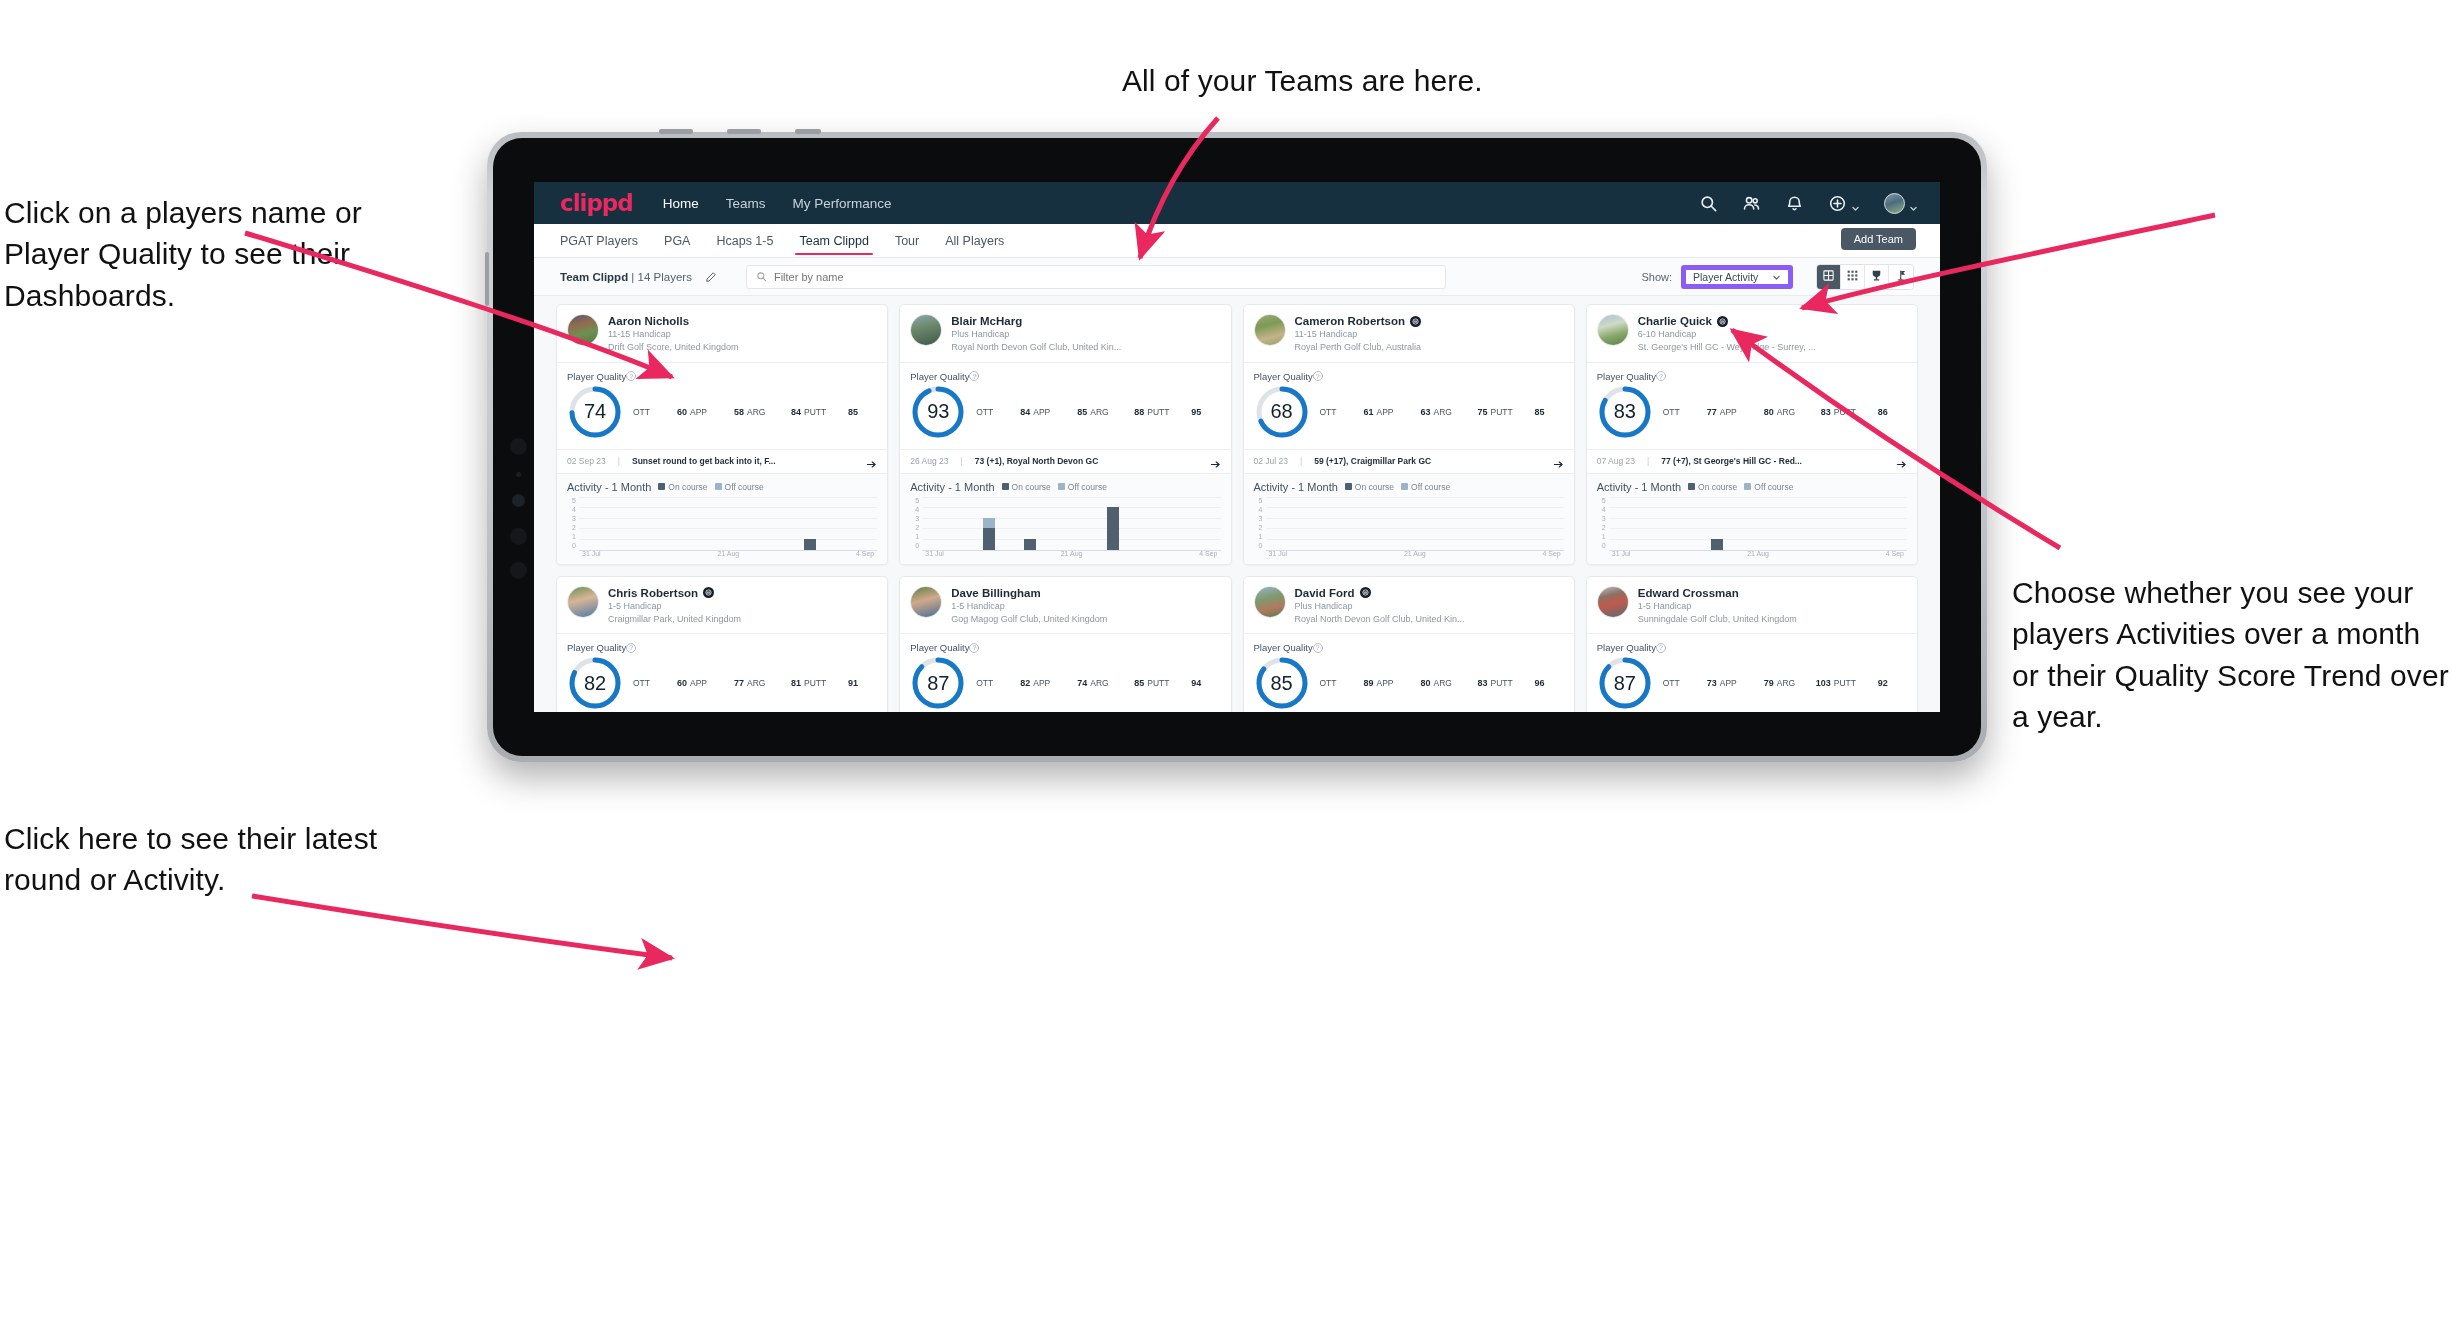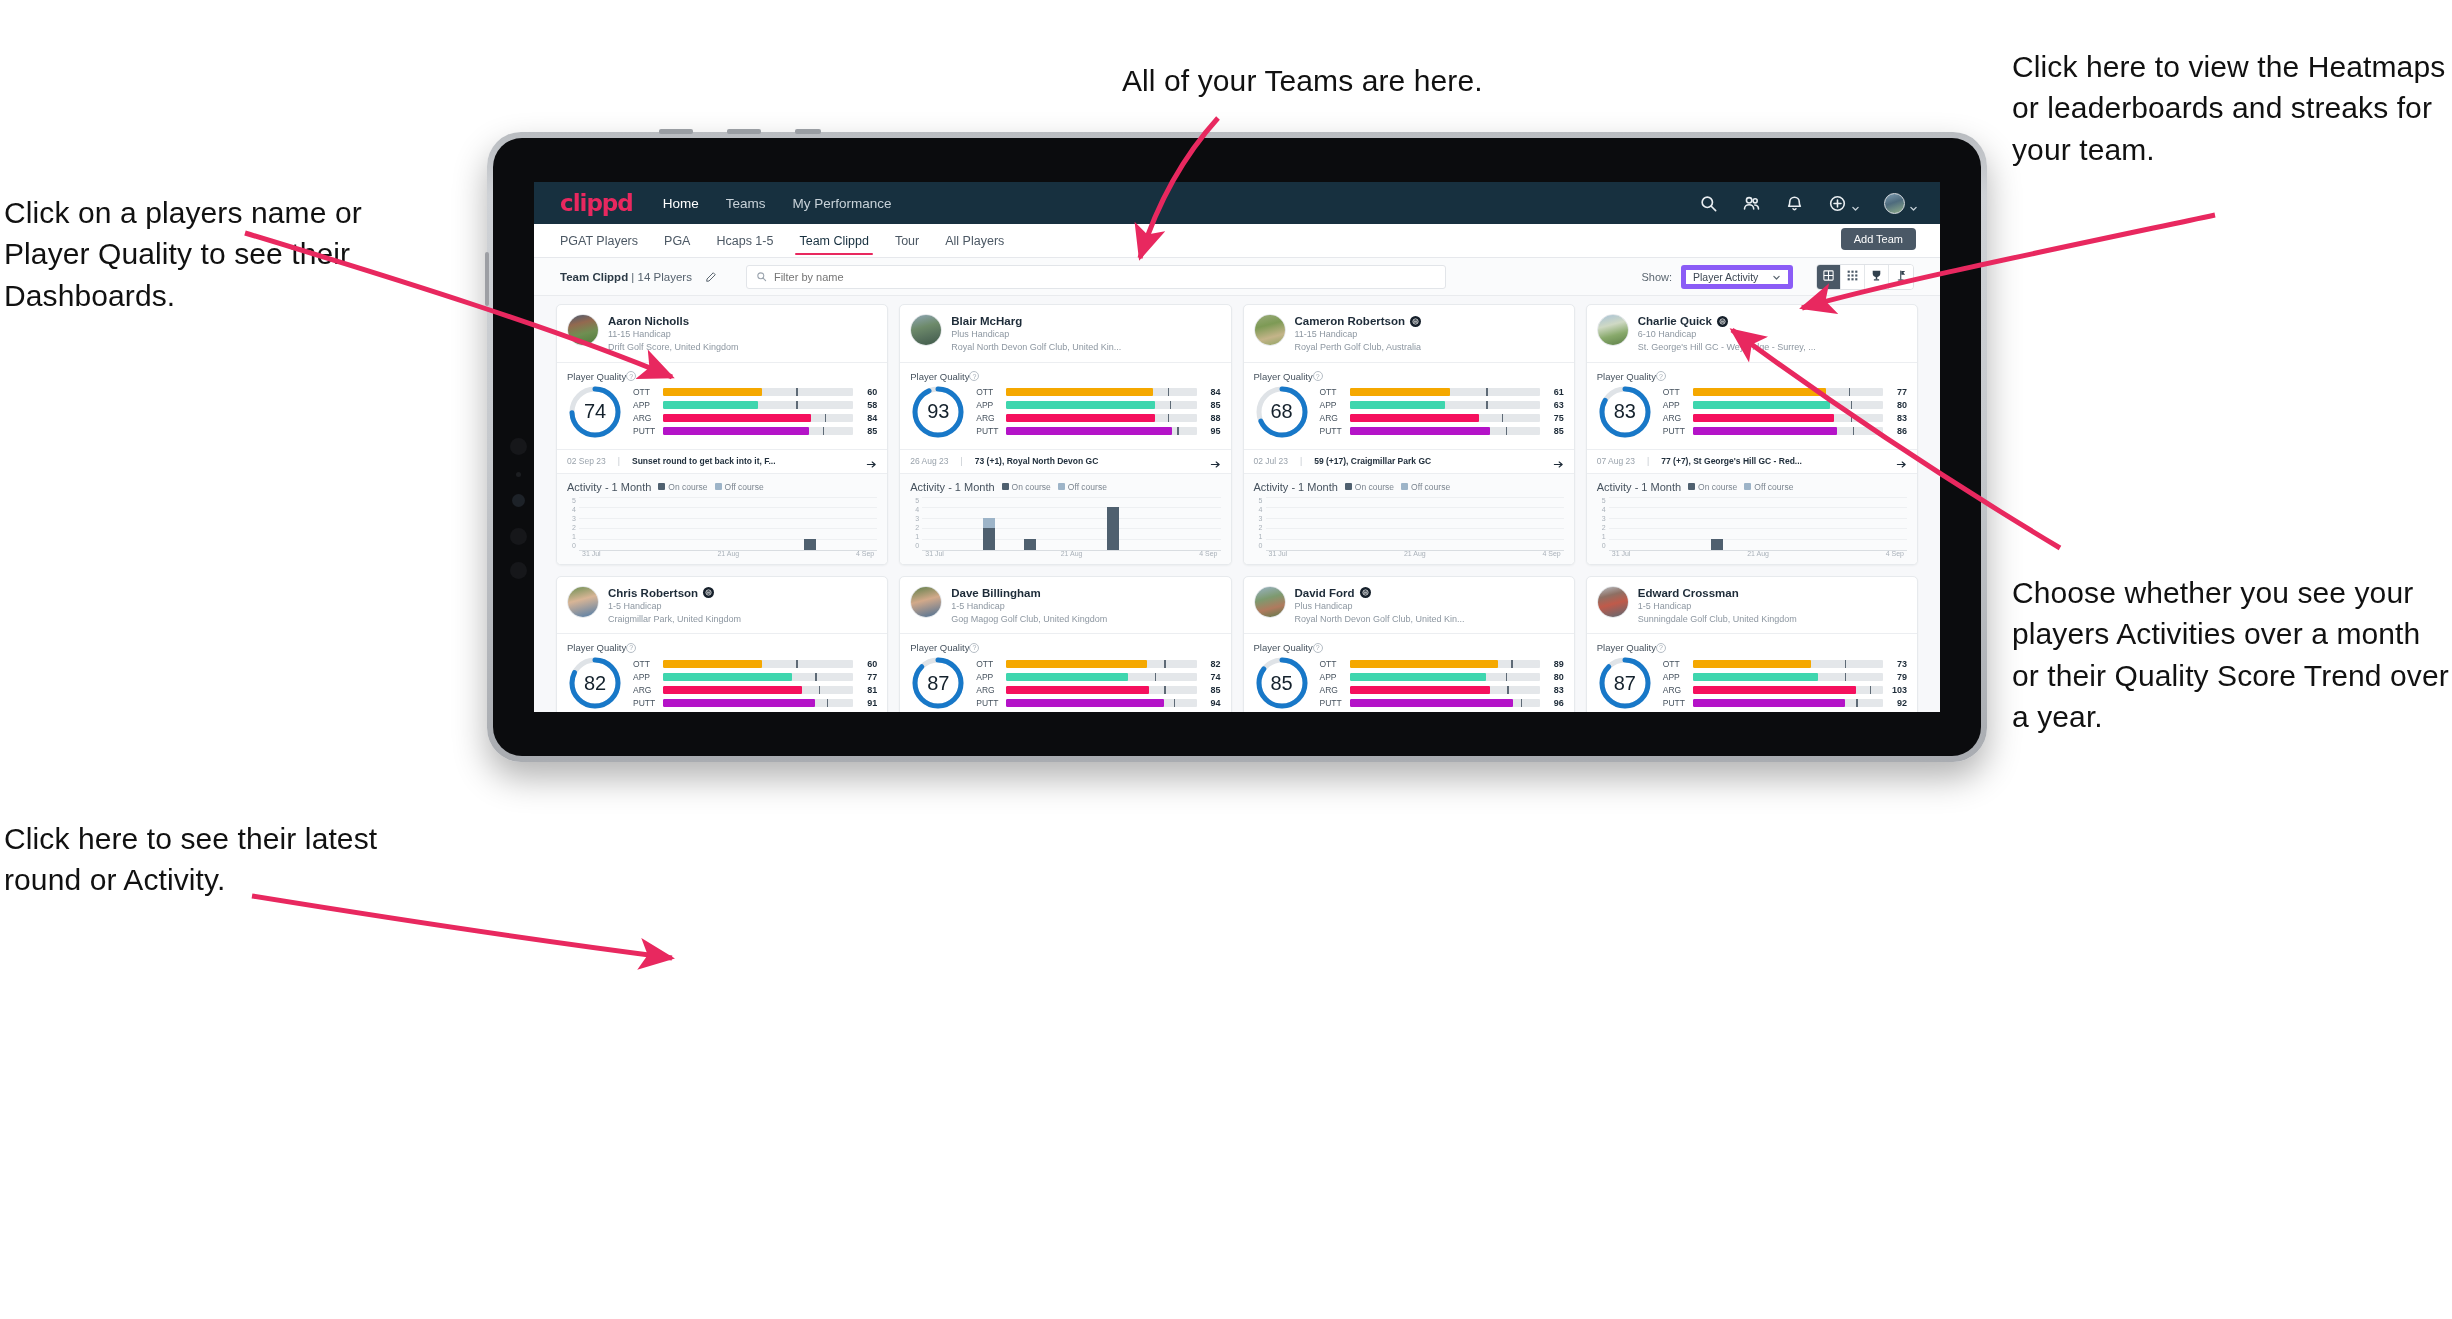--- a/index.html
+++ b/index.html
@@ -188,21 +188,21 @@
     justify-content: center; line-height: 1;
   }
   .pq-body { display: flex; align-items: center; gap: 8px; }
   .donut { position: relative; width: 56px; height: 56px; flex: 0 0 56px; }
   .donut svg { width: 56px; height: 56px; transform: rotate(-90deg); display: block; }
   .donut-val {
     position: absolute; inset: 0; display: flex; align-items: center;
     justify-content: center; font-size: 20px; color: #14212c;
     font-family: "Liberation Sans", sans-serif;
   }
-  .bars { flex: 1 1 auto; display: flex; flex-direction: column; gap: 3px; padding-left: 2px; }
+  .bars { flex: 1 1 auto; display: flex; gap: 3px; padding-left: 2px; }
   .bar-row { display: flex; align-items: center; gap: 5px; }
   .bar-lab { font-size: 8.5px; color: #46525e; width: 25px; flex: 0 0 25px; }
   .bar-track {
     flex: 1 1 auto; height: 8px; background: #e4e7ea; border-radius: 1px;
     position: relative; overflow: hidden;
   }
   .bar-fill { position: absolute; left: 0; top: 0; bottom: 0; border-radius: 1px; }
   .bar-tick {
     position: absolute; top: 0; bottom: 0; width: 1.4px; background: #5e6a76;
   }
@@ -257,21 +257,20 @@
   .x-lab { font-size: 7px; color: #a9b1b9; line-height: 1; }
 </style>
 </head>
 <body>
 
 <div class="stage">
 
   <div class="anno anno-tl">Click on a players name or Player Quality to see their Dashboards.</div>
   <div class="anno anno-top">All of your Teams are here.</div>
   <div class="anno anno-bl">Click here to see their latest round or Activity.</div>
-  <div class="anno anno-tr">Click here to view the Heatmaps or leaderboards and streaks for your team.</div>
   <div class="anno anno-br">Choose whether you see your players Activities over a month or their Quality Score Trend over a year.</div>
 
   <div class="tablet">
     <div class="tablet-outer"></div>
     <div class="btn-top" style="left:172px;width:34px;"></div>
     <div class="btn-top" style="left:240px;width:34px;"></div>
     <div class="btn-top" style="left:308px;width:26px;"></div>
     <div class="side-notch" style="top:120px;height:54px;"></div>
     <div class="tablet-bezel">
       <div class="cam-dot" style="top:300px;width:17px;height:17px;background:#16171a;"></div>

